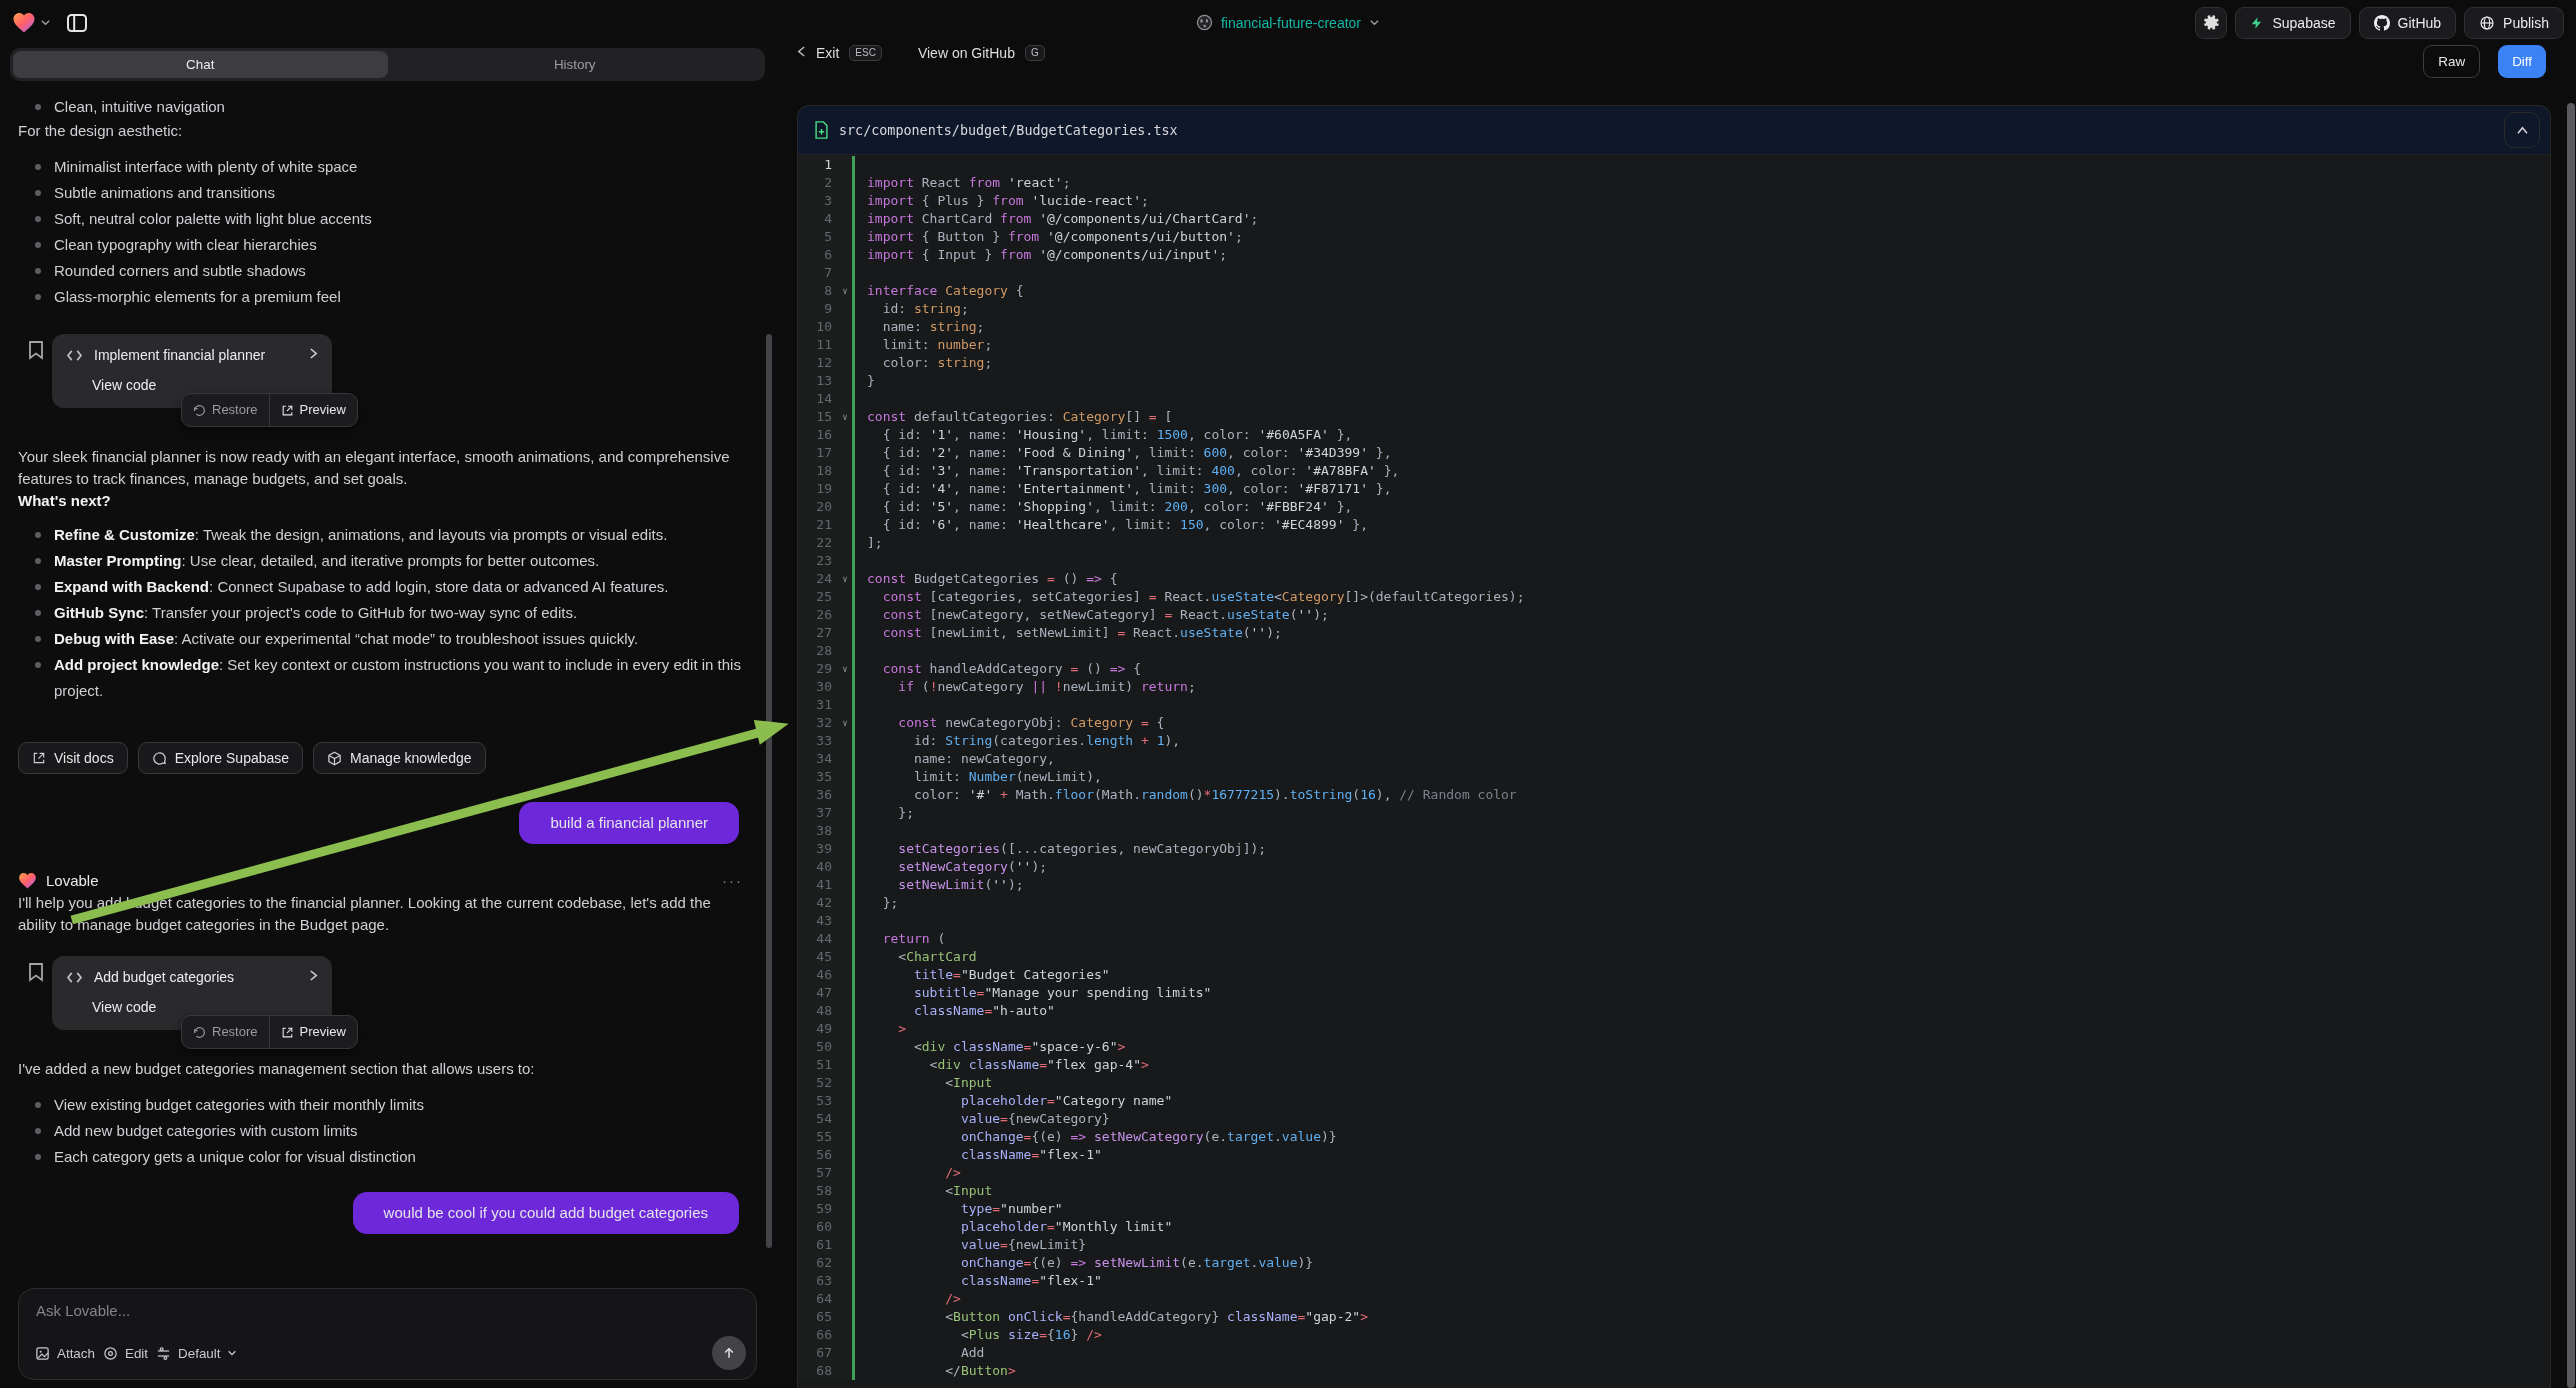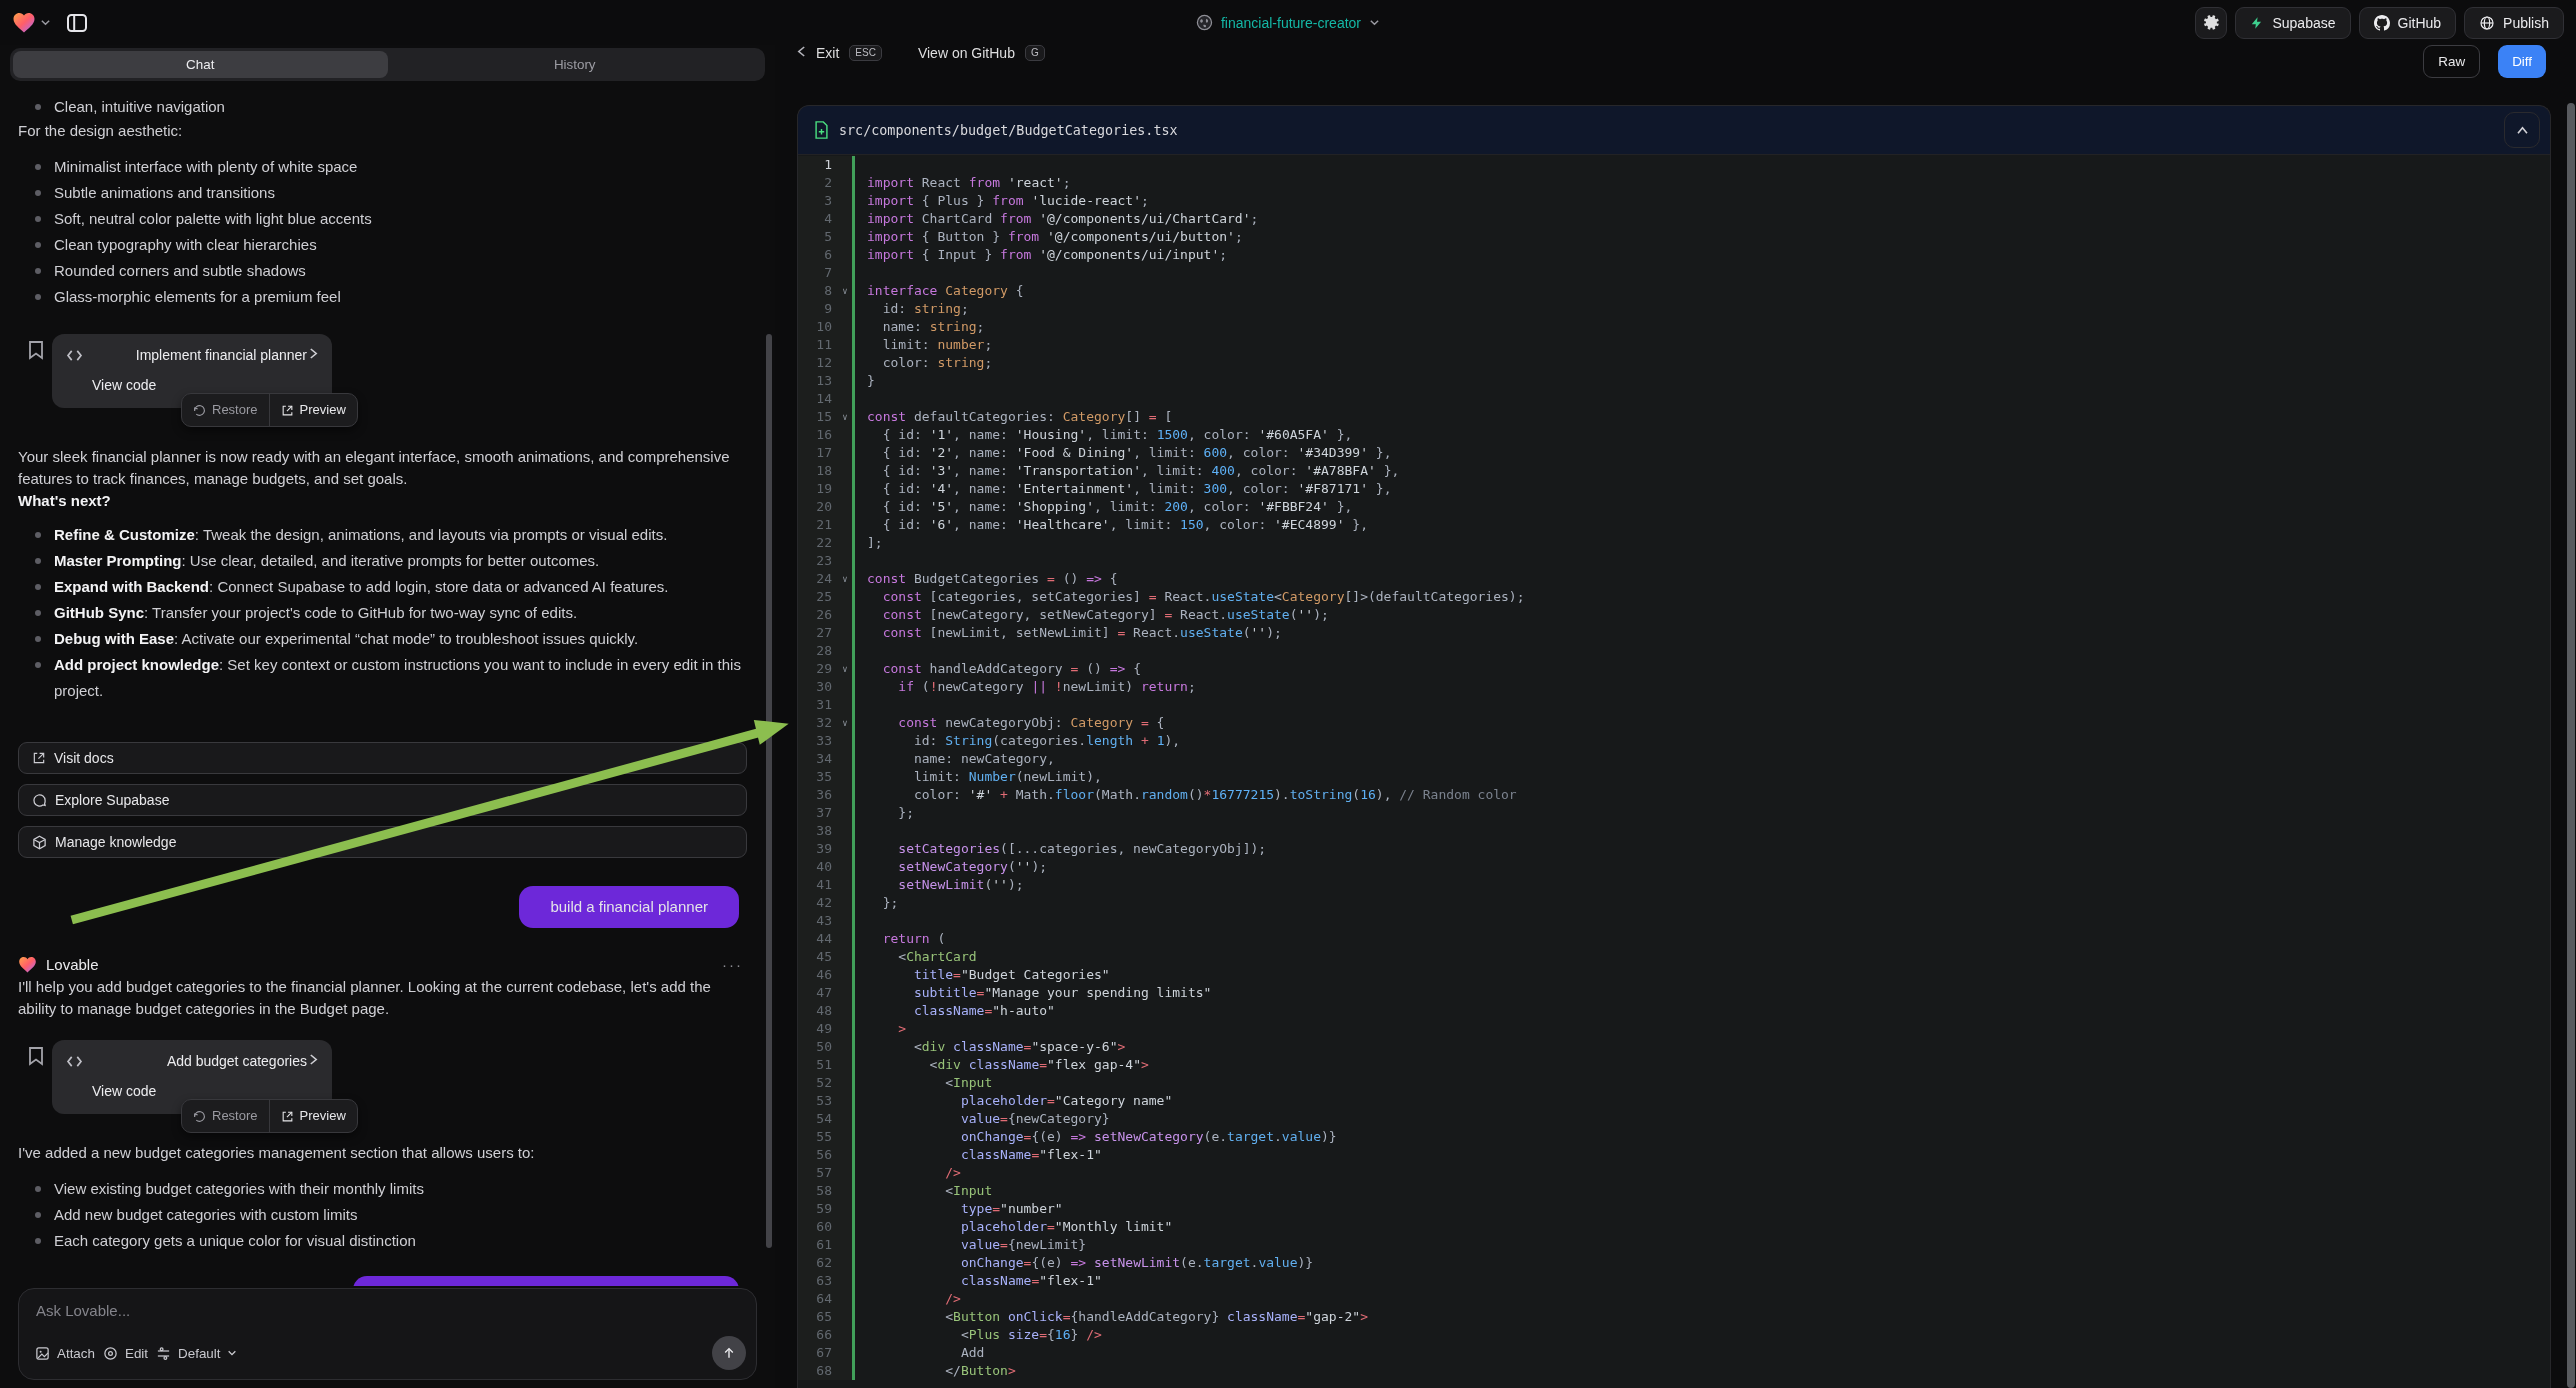--- a/index.html
+++ b/index.html
@@ -29,31 +29,31 @@
   ul.blist { list-style:none; padding-left:36px; }
   ul.blist li { position:relative; line-height:26px; }
   ul.blist li::before { content:''; position:absolute; left:-19px; top:10px; width:6px; height:6px; border-radius:50%; background:#5d5d64; }
   ul.blist li strong { color:#f3f3f5; font-weight:bold; }
   .sec-head { margin-top:17px; }
   .bold-head { margin-top:25px; font-weight:bold; color:#f3f3f5; }
 
   .card-block { position:relative; display:flex; gap:8px; padding-left:10px; margin-top:24px; margin-bottom:38px; }
   .bm-icon { color:#a3a3aa; margin-top:6px; }
   .vcard { width:280px; background:#2a2a2d; border-radius:12px; padding:10px 14px 12px 14px; }
-  .vcard-row1 { display:flex; align-items:center; gap:2px;text-align:right; }
+  .vcard-row1 { display:flex; align-items:center; gap:11px; }
   .code-glyph { color:#c0c0c7; display:flex; }
   .vcard-title { font-size:14px; color:#ededf0; flex:1; white-space:nowrap; }
   .vcard-chev { color:#cfcfd4; }
   .vcard-sub { margin-top:8px; padding-left:26px; font-size:14px; color:#ededf0; }
   .pill { position:absolute; left:163px; top:59px; display:inline-flex; background:#1c1c1e; border:1px solid #38383c; border-radius:10px; overflow:hidden; box-shadow:0 4px 10px rgba(0,0,0,.45); }
   .pill-btn { display:flex; align-items:center; gap:6px; padding:5px 11px; font-size:13px; color:#e7e7ea; }
   .pill-btn.dim { color:#9a9aa1; }
   .pill-btn + .pill-btn { border-left:1px solid #38383c; }
 
-  .actions { display:flex; gap:10px; margin-top:38px;flex-direction:column; }
+  .actions { display:flex; gap:10px; margin-top:38px; }
   .act-btn { display:flex; align-items:center; gap:8px; height:32px; padding:0 13px; background:#19191b; border:1px solid #39393d; border-radius:9px; font-size:14px; color:#e7e7ea; }
   .act-btn svg { color:#cdcdd3; }
 
   .msg-right { display:flex; justify-content:flex-end; padding-right:8px; }
   .bubble { background:#6d28d9; border-radius:14px; padding:10px 31px; font-size:15px; color:#e4e4e8; }
   .mt28 { margin-top:28px; } .mt22 { margin-top:22px; }
   .lovable-row { display:flex; align-items:center; gap:9px; margin-top:26px; }
   .lovable-name { font-size:15px; color:#ebebee; }
   .dots { margin-left:auto; color:#8b8b92; letter-spacing:2px; font-size:15px; padding-right:4px; }
   .mt12 { margin-top:12px; } .mt20 { margin-top:20px; }

